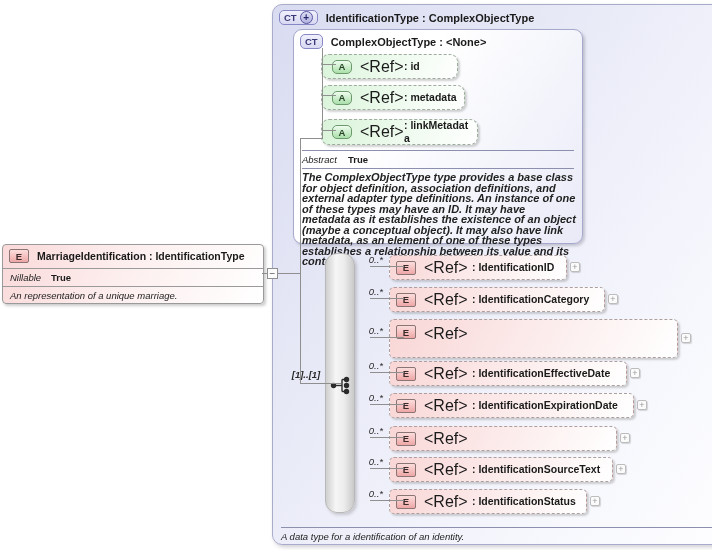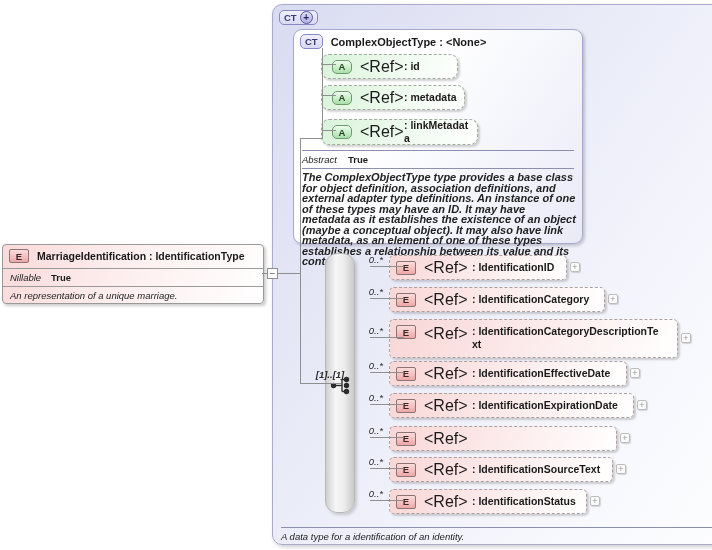--- a/index.html
+++ b/index.html
@@ -90,20 +90,21 @@
     <div class="abs desc" style="left:7px;top:45px;right:4px;">An representation of a unique marriage.</div>
   </div>
 
   <div class="abs outer-box" style="left:272px;top:4px;width:508px;height:541px;">
 
     <div class="hd-row" style="padding:5px 6px;">
       <span class="badge badge-ct">
         <span>CT</span>
           <span class="plus-circle">+</span>
       </span>
+      <span class="hd-title">IdentificationType : ComplexObjectType</span>
     </div>
 
     <div class="abs inner-ct-box" style="left:20px;top:24px;width:290px;height:215px;">
       <div class="hd-row" style="padding:4px 6px;">
         <span class="badge badge-ct">CT</span>
         <span class="hd-title">ComplexObjectType : &lt;None&gt;</span>
       </div>
 
       <div class="abs attr-box" style="left:27px;top:24px;width:137px;height:25px;">
         <div class="node-content attr">
@@ -144,21 +145,21 @@
         <line x1="3.5" y1="9.5" x2="12" y2="9.5"></line>
         <line x1="12" y1="3.5" x2="12" y2="15.5"></line>
         <line x1="12" y1="3.5" x2="16.5" y2="3.5"></line>
         <line x1="12" y1="15.5" x2="16.5" y2="15.5"></line>
         <circle cx="3.5" cy="9.5" r="2"></circle>
         <circle cx="16.5" cy="3.5" r="2"></circle>
         <circle cx="16.5" cy="9.5" r="2"></circle>
         <circle cx="16.5" cy="15.5" r="2"></circle>
       </g>
     </svg>
-    <div class="abs seq-card" style="left:14px;top:364px;width:38px;text-align:center;margin-left:24px;">[1]..[1]</div>
+    <div class="abs seq-card" style="left:14px;top:364px;width:38px;text-align:center;">[1]..[1]</div>
 
     <div class="abs card-label" style="left:78px;top:249px;width:32px;">0..*</div>
     <div class="abs el-box" style="left:116px;top:250px;width:178px;height:25px;">
       <div class="node-content">
         <span class="badge badge-e">E</span>
         <span class="ref-label">&lt;Ref&gt;</span>
         <span class="name-label">: IdentificationID</span>
       </div>
     </div>
     <div class="abs plus-btn" style="left:297px;top:257px;">+</div>
@@ -171,21 +172,20 @@
         <span class="name-label">: IdentificationCategory</span>
       </div>
     </div>
     <div class="abs plus-btn" style="left:335px;top:289px;">+</div>
 
     <div class="abs card-label" style="left:78px;top:320px;width:32px;">0..*</div>
     <div class="abs el-box" style="left:116px;top:314px;width:289px;height:39px;">
       <div class="node-content tall">
         <span class="badge badge-e">E</span>
         <span class="ref-label">&lt;Ref&gt;</span>
-        <span class="name-label" style="max-width:190px;">: IdentificationCategoryDescriptionText</span>
       </div>
     </div>
     <div class="abs plus-btn" style="left:408px;top:328px;">+</div>
 
     <div class="abs card-label" style="left:78px;top:355px;width:32px;">0..*</div>
     <div class="abs el-box" style="left:116px;top:356px;width:238px;height:25px;">
       <div class="node-content">
         <span class="badge badge-e">E</span>
         <span class="ref-label">&lt;Ref&gt;</span>
         <span class="name-label">: IdentificationEffectiveDate</span>

